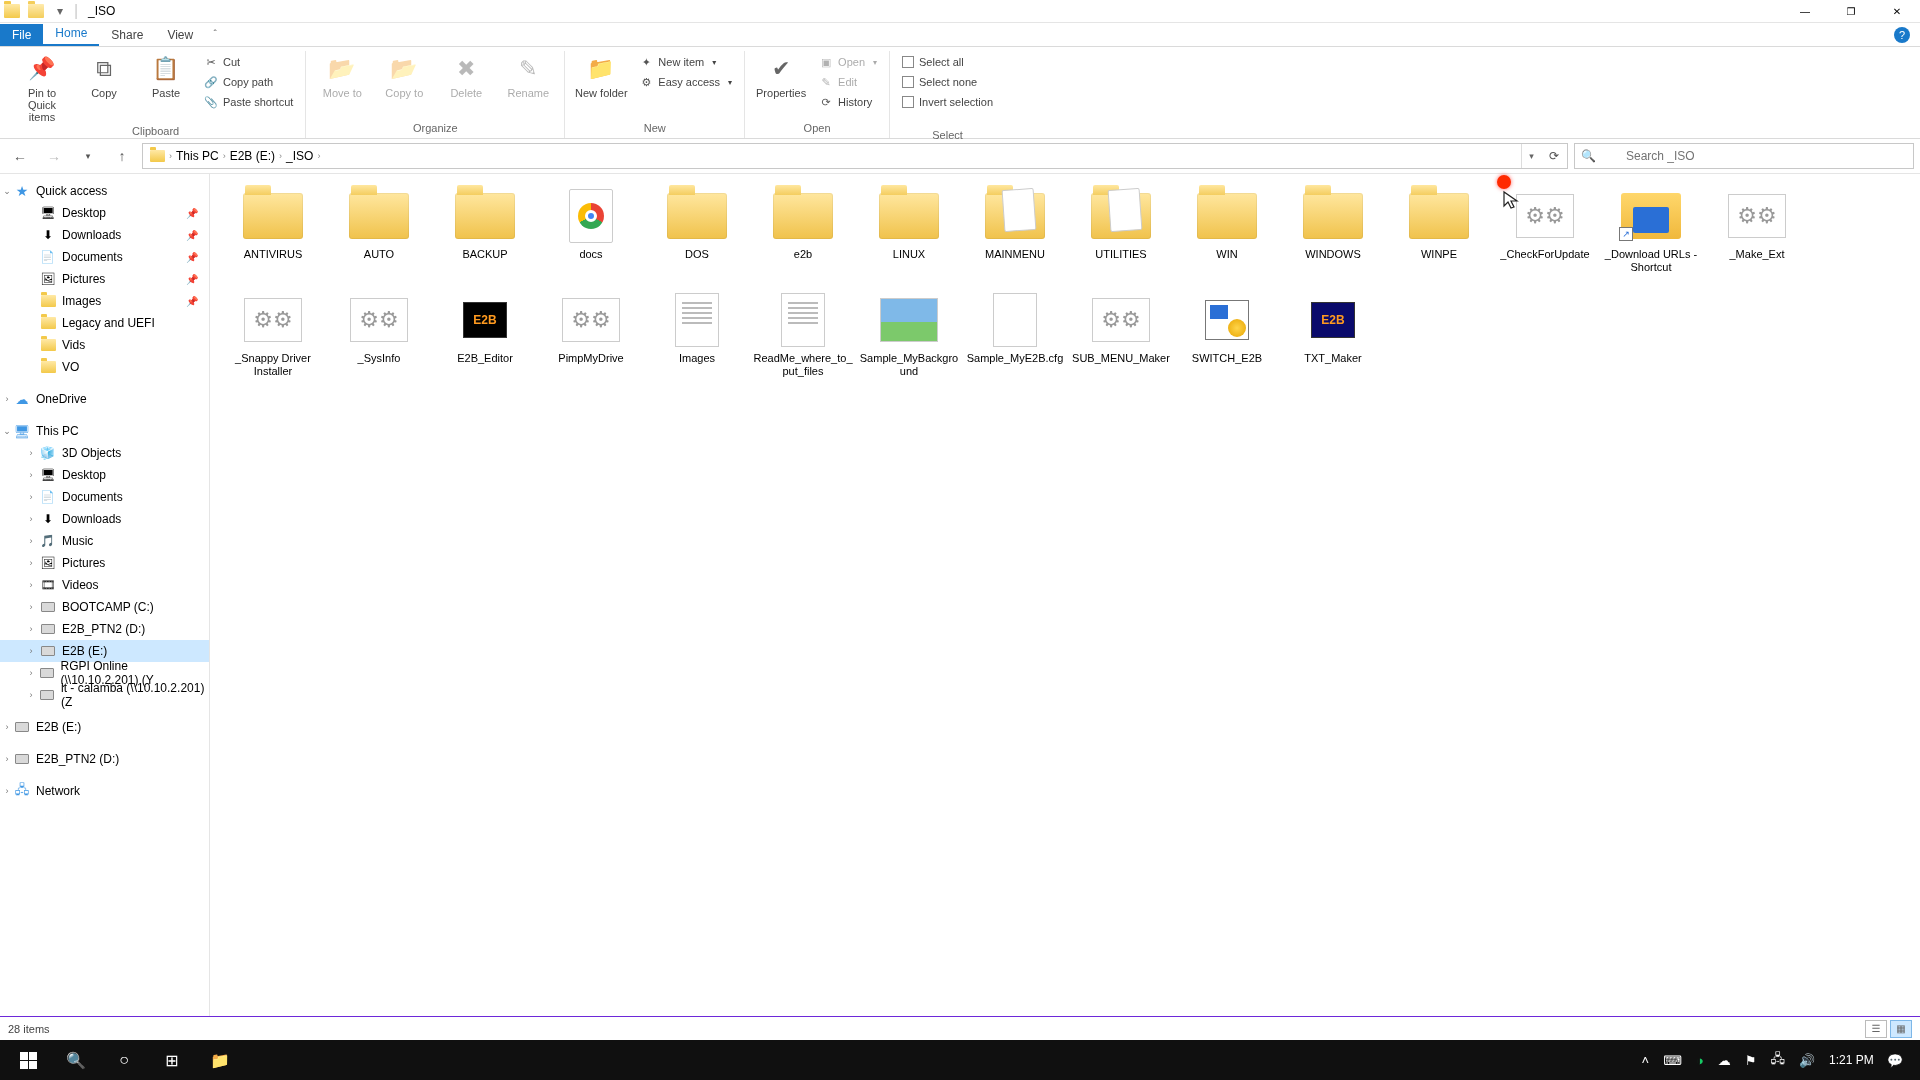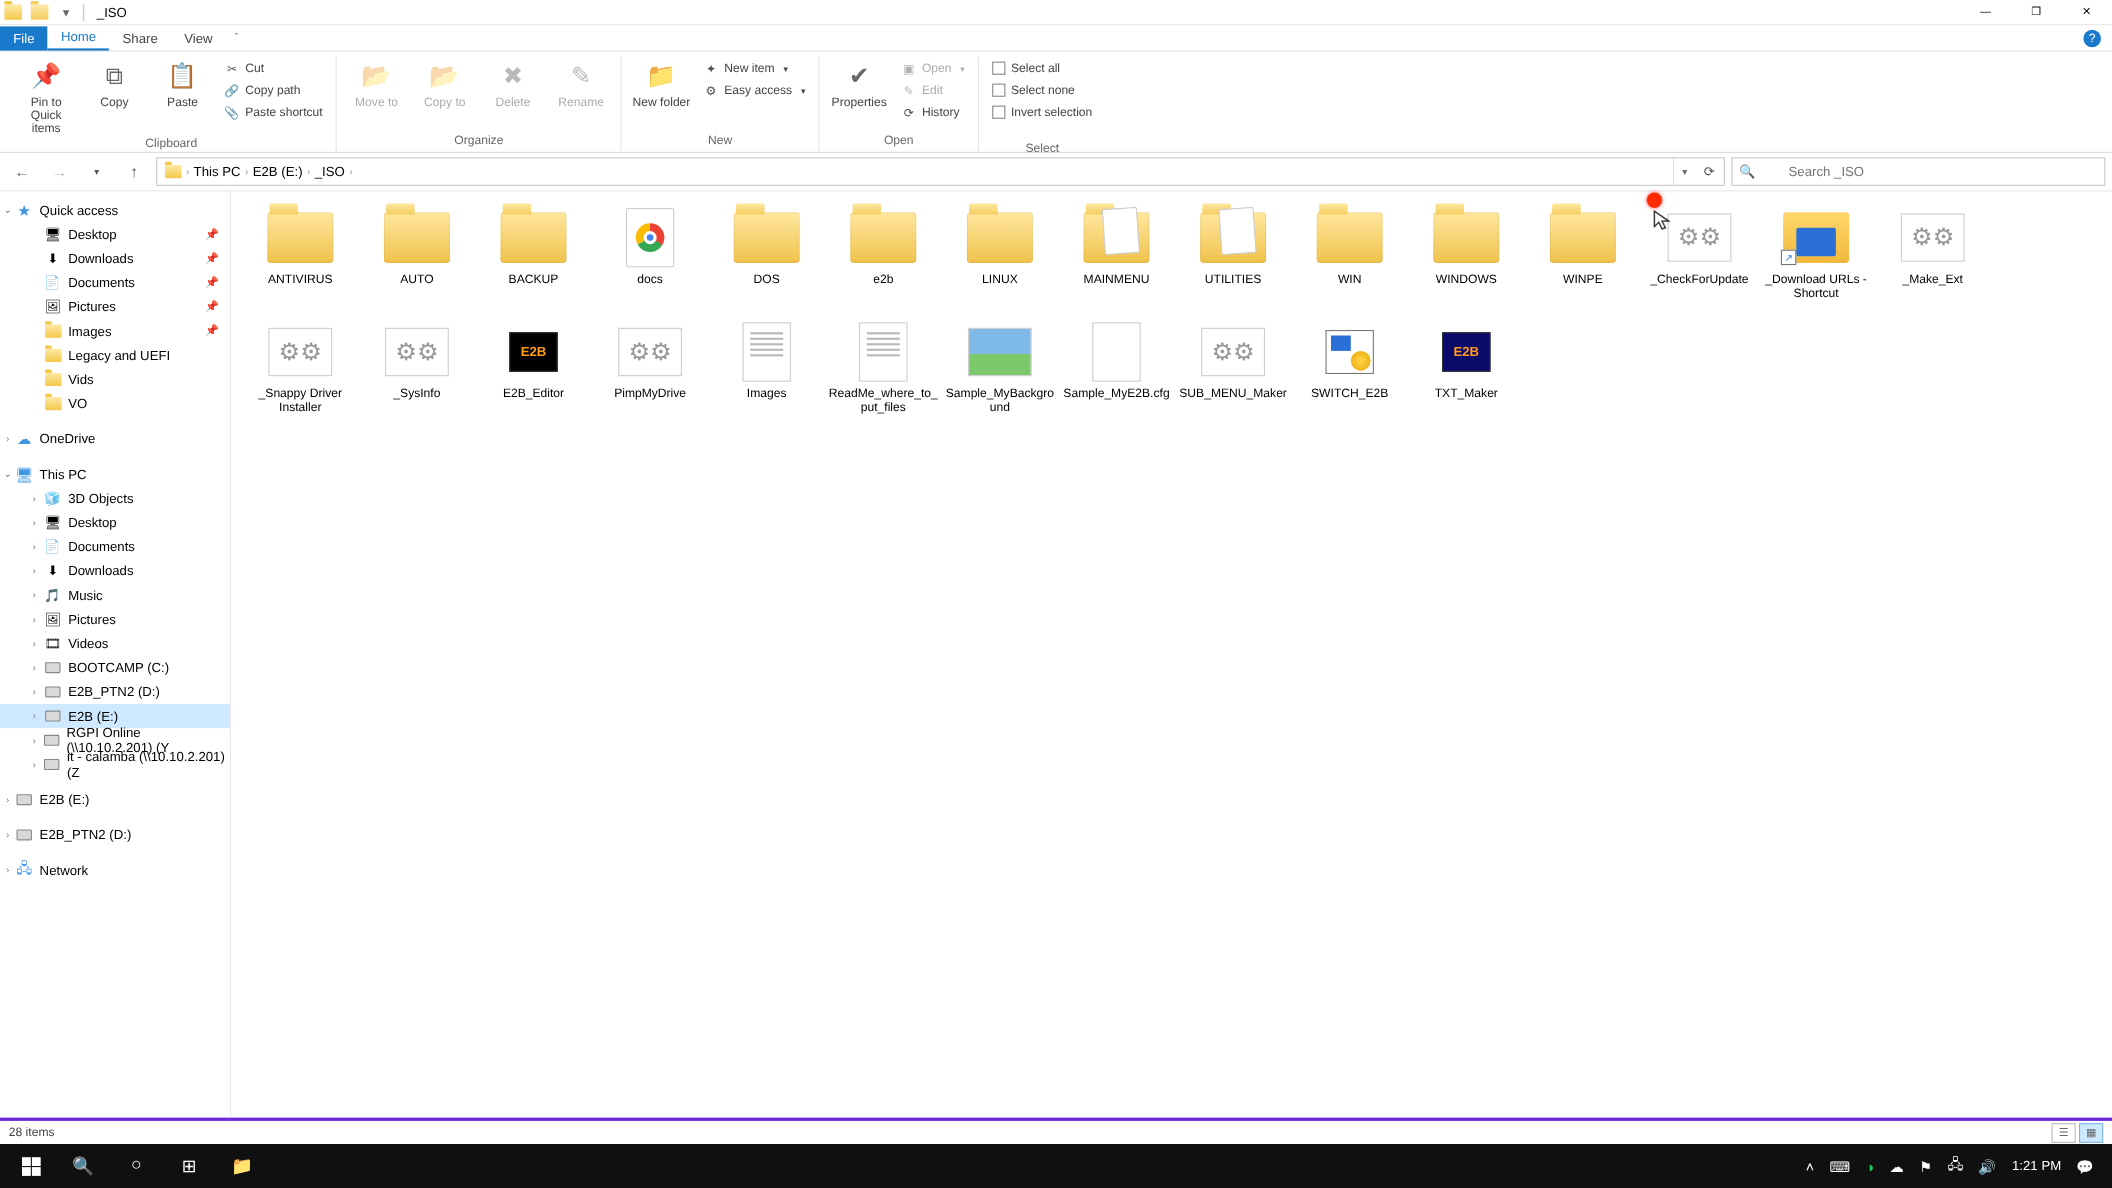--- a/index.html
+++ b/index.html
@@ -109,21 +109,21 @@
 .explorer-thumb{width:60px;height:46px;background:linear-gradient(#ffd76b,#f0b83c);border-radius:3px;position:relative;}
 .explorer-thumb::after{content:"";position:absolute;left:12px;top:14px;width:36px;height:26px;background:#2a6fd6;border-radius:2px;}
 .shortcut-arrow{position:absolute;left:-2px;bottom:-2px;width:14px;height:14px;background:#fff;border:1px solid #777;font-size:9px;display:flex;align-items:center;justify-content:center;color:#2a6fd6;}
 
 
 .red-circle{position:fixed;width:14px;height:14px;border-radius:50%;background:#ff2a00;box-shadow:0 0 4px rgba(255,0,0,.6);pointer-events:none;z-index:9000;}
 .red-cursor{position:fixed;width:20px;height:20px;pointer-events:none;z-index:9000;}
 .red-cursor svg{width:100%;height:100%;}
 
 
-.status{height:24px;border-top:3px solid #6d28d9;display:flex;align-items:center;font-size:11px;color:#444;padding:0 8px;}
+.status{height:24px;border-top:1px solid #6d28d9;display:flex;align-items:center;font-size:11px;color:#444;padding:0 8px;}
 .status .spacer{flex:1;}
 .view-toggle{width:22px;height:18px;border:1px solid #bbb;margin-left:3px;display:flex;align-items:center;justify-content:center;font-size:10px;color:#666;}
 .view-toggle.active{background:#cde8ff;border-color:#7db7e8;}
 
 
 .taskbar{height:40px;background:#101010;display:flex;align-items:center;padding:0 4px;color:#fff;}
 .task-btn{width:48px;height:40px;display:flex;align-items:center;justify-content:center;font-size:16px;color:#fff;}
 .win-logo{display:grid;grid-template-columns:8px 8px;grid-template-rows:8px 8px;gap:1px;}
 .win-logo div{background:#fff;}
 .tray{margin-left:auto;display:flex;align-items:center;gap:14px;padding-right:12px;font-size:12px;}

